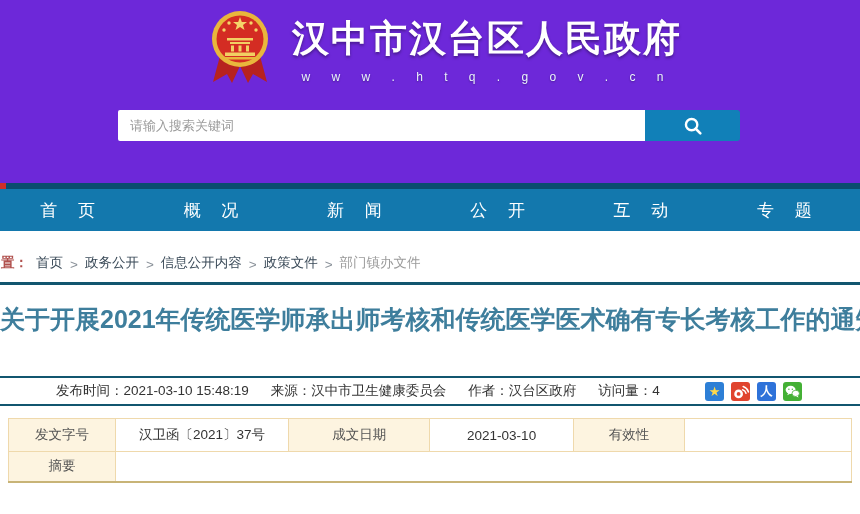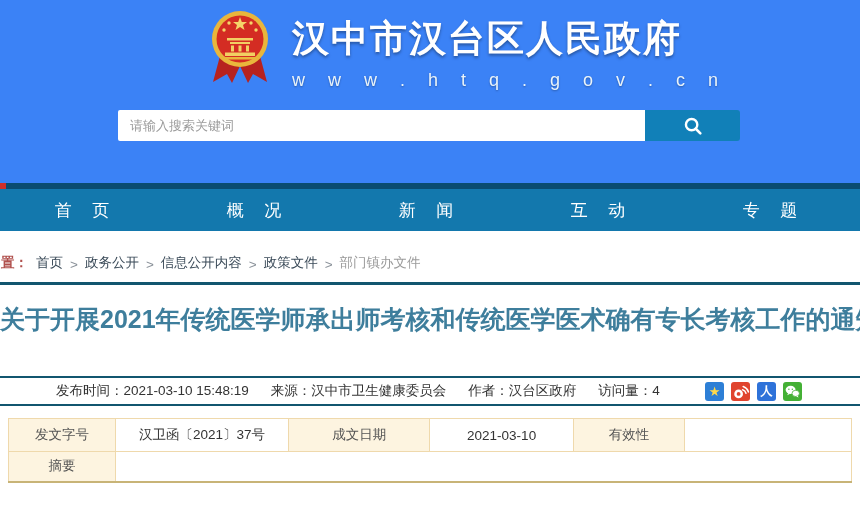--- a/index.html
+++ b/index.html
@@ -1,27 +1,27 @@
 <!DOCTYPE html>
 <html><head>
 <meta charset="utf-8">
 <style>
   * { box-sizing: border-box; margin: 0; padding: 0; }
   html,body { background:#fff; }
   body { font-family: "Liberation Sans", "DejaVu Sans", sans-serif; }
   .page { position:relative; width:860px; height:514px; overflow:hidden; background:#fff; }
 
   
-  .header { position:absolute; top:0; left:0; width:860px; height:183px; background:#3b82f6; }
+  .header { position:absolute; top:0; left:0; width:860px; height:183px; background:#6d28d9; }
   .brand { position:absolute; top:8px; left:210px; display:flex; align-items:flex-start; }
   .emblem { width:60px; height:78px; flex:0 0 auto; }
   .brand-text { margin-left:22px; padding-top:6px; }
   .site-name { color:#fff; font-size:37px; font-weight:bold; letter-spacing:2px;
                text-shadow:0 2px 3px rgba(0,0,0,.35); white-space:nowrap; }
-  .site-url { color:#eaf4fa; font-size:18px; letter-spacing:9px; text-align:center; margin-top:6px;
+  .site-url { color:#eaf4fa; font-size:12px; letter-spacing:9px; text-align:center; margin-top:6px;
               text-shadow:0 1px 2px rgba(0,0,0,.3); }
   .searchbar { position:absolute; top:110px; left:118px; width:622px; height:44px; display:flex; }
   .search-input { flex:1; height:31px; border:none; outline:none; background:#fff; padding:0 12px;
                   font-size:13px; color:#333; border-radius:2px 0 0 2px; }
   .search-input::placeholder { color:#9a9a9a; }
   .search-btn { width:95px; height:31px; border:none; background:#1180b8; cursor:pointer;
                 border-radius:0 3px 3px 0; display:flex; align-items:center; justify-content:center; }
 
   
   .nav-strip { position:absolute; top:183px; left:0; width:860px; height:6px; background:#0a4c70; }
@@ -105,20 +105,21 @@
       </button>
     </div>
   </div>
 
   <div class="nav-strip"></div>
   <div class="corner-red"></div>
   <div class="nav">
     <div class="nav-item">首 页</div>
     <div class="nav-item">概 况</div>
     <div class="nav-item">新 闻</div>
+    <div class="nav-item">公 开</div>
     <div class="nav-item">互 动</div>
     <div class="nav-item">专 题</div>
   </div>
 
   <div class="breadcrumb-row">
     <span class="loc-label">置：</span>
     <span class="crumb">首页</span>
     <span class="crumb-sep">&gt;</span>
     <span class="crumb">政务公开</span>
     <span class="crumb-sep">&gt;</span>

